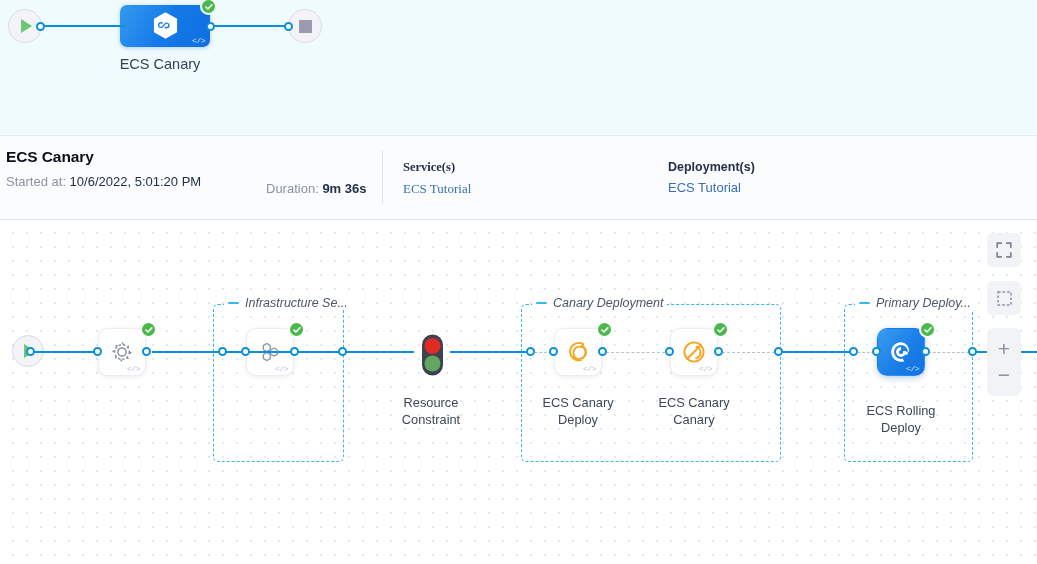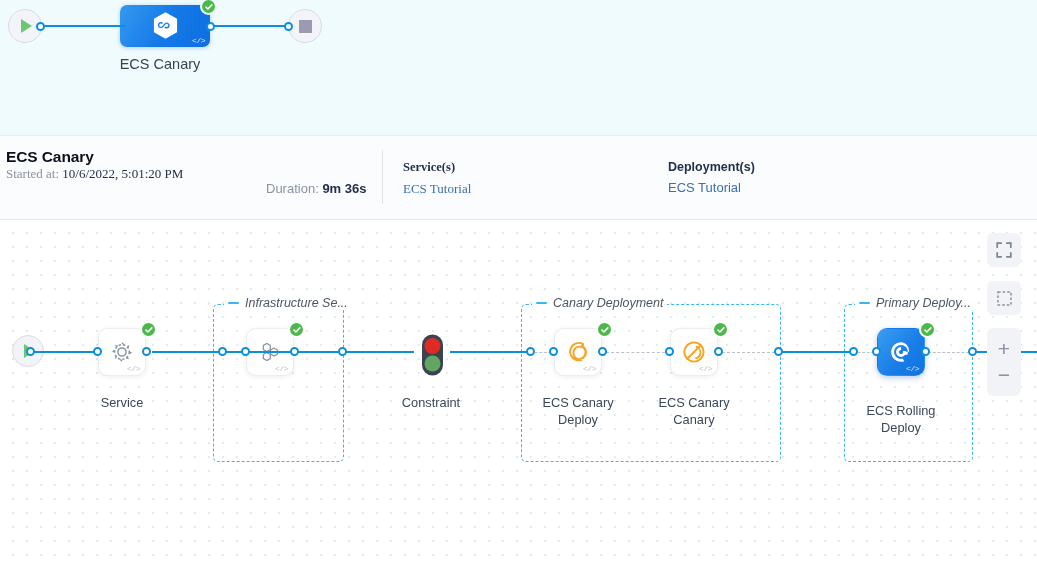--- a/index.html
+++ b/index.html
@@ -63,21 +63,21 @@
     font-size: 14.5px; color: #384252;
   }
 
   
   .exec-header {
     position: relative; width: 1037px; height: 84px;
     background: #fbfcfd; border-bottom: 1px solid #e3e7ec;
     padding: 12px 0 0 6px;
   }
   .exec-title { font-size: 15.5px; font-weight: bold; color: #0b0f19; letter-spacing: -.1px; }
-  .exec-sub { margin-top: 0; font-size: 13px; color: #22304a; font-family: Liberation Serif, serif; }
+  .exec-sub { margin-top: 8px; font-size: 13px; color: #22304a; }
   .exec-sub .muted { color: #8a93a3; }
   .vdiv { position: absolute; left: 382px; top: 14px; width: 1px; height: 54px; background: #dfe4ea; }
   .meta-col { position: absolute; top: 24px; }
   .meta-lbl { font-size: 12.5px; font-weight: bold; color: #22304a; }
   .meta-val { margin-top: 6px; font-size: 13px; color: #3a6eb5; cursor: pointer; }
 
   
   .canvas {
     position: relative; width: 1037px; height: 343px; overflow: hidden;
     background-color: #ffffff;
@@ -239,21 +239,20 @@
     </svg>
     <span class="code-glyph dark">&lt;/&gt;</span>
   </div>
   <div class="ok-badge on-white" style="left:140px; top:101px;">
     <svg viewBox="0 0 12 12">
       <path d="M2.4 6.2 L4.7 8.4 L9.4 3.4" stroke="#fff" stroke-width="1.9" fill="none" stroke-linecap="round" stroke-linejoin="round"></path>
     </svg>
   </div>
   <div class="port" style="left:93px; top:127px;"></div>
   <div class="port" style="left:142px; top:127px;"></div>
-  <div class="node-caption" style="left:47px; top:174px;">Service</div>
 
   <div class="port" style="left:218px; top:127px;"></div>
   <div class="step-node" style="left:246px; top:108px;">
     <svg width="25" height="25" viewBox="0 0 26 26">
       <g fill="none" stroke="#8b93a3" stroke-width="1.3">
         <path d="M9.2 3.6 l3.6 2.1 v4.2 l-3.6 2.1 -3.6-2.1 v-4.2 z"></path>
         <path d="M9.2 13.0 l3.6 2.1 v4.2 l-3.6 2.1 -3.6-2.1 v-4.2 z"></path>
         <path d="M16.6 8.3 l3.6 2.1 v4.2 l-3.6 2.1 -3.6-2.1 v-4.2 z"></path>
       </g>
     </svg>
@@ -269,20 +268,21 @@
   <div class="port" style="left:338px; top:127px;"></div>
 
   <div class="bare-node" style="left:419px; top:113px;">
     <svg width="27" height="44" viewBox="0 0 27 44">
       <rect x="3" y="1.5" width="21" height="41" rx="10.5" fill="#3b4250"></rect>
       <circle cx="13.5" cy="13" r="8" fill="#e02b25"></circle>
       <circle cx="13.5" cy="30.5" r="8" fill="#63a662"></circle>
     </svg>
   </div>
   <div class="node-caption" style="left:356px; top:174px;">
+    <div>Resource</div>
     <div>Constraint</div>
   </div>
 
   <div class="port" style="left:526px; top:127px;"></div>
   <div class="step-node" style="left:554px; top:108px;">
     <svg width="28" height="28" viewBox="0 0 30 30">
       <path d="M20.5 6.5 c-4.6-2.8-11.2-0.6-13.3 4.6 -1.9 4.7 0.4 10.3 5.3 12.2 1.4 0.6 2.8 0.7 4.2 0.5 l-3.0-1.6 c-3.4-1.8-4.7-6.0-2.9-9.3 1.5-2.9 4.9-4.2 7.9-3.2 z" fill="none" stroke="#f5a623" stroke-width="2.1" stroke-linecap="round"></path>
       <path d="M18.6 9.8 c2.6 1.2 4.0 4.2 3.2 7.0 -0.8 2.9-3.6 4.8-6.6 4.5 l2.3 2.3 c3.7-0.5 6.7-3.6 7.1-7.4 0.4-3.9-2.0-7.6-5.6-8.9 z" fill="#f5a623"></path>
       <circle cx="19.7" cy="9.0" r="1.5" fill="#f5a623"></circle>
     </svg>

